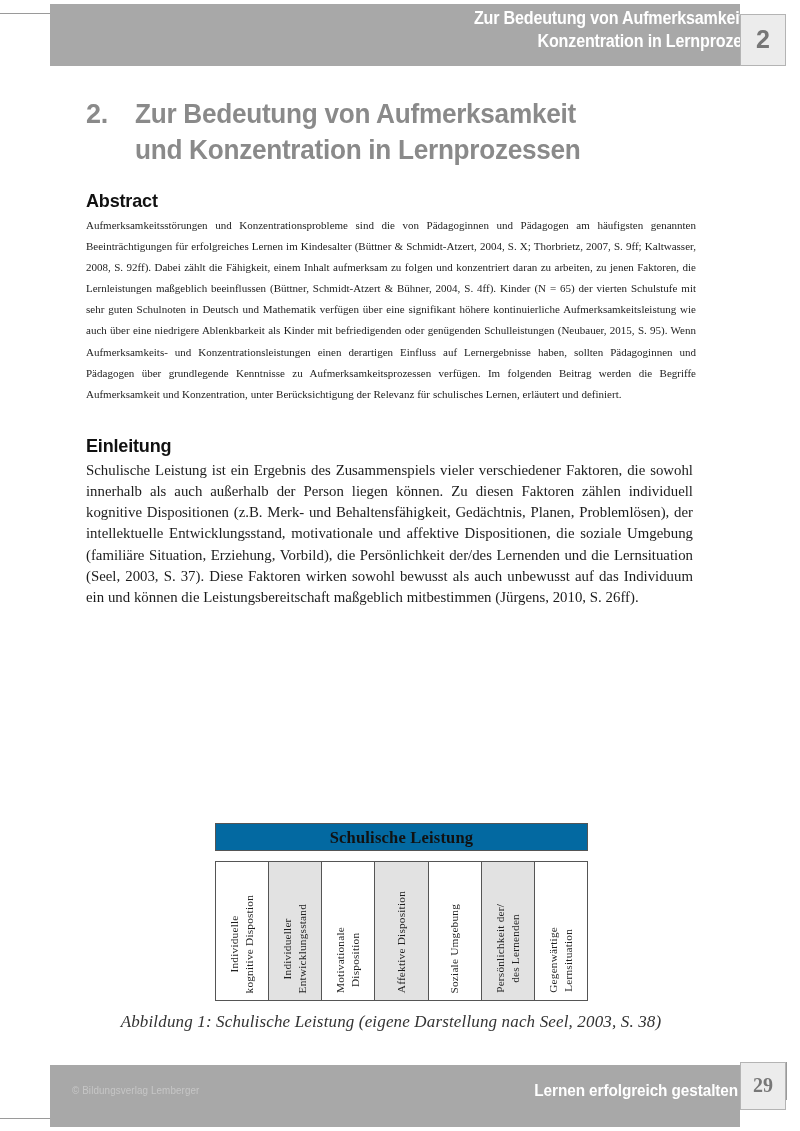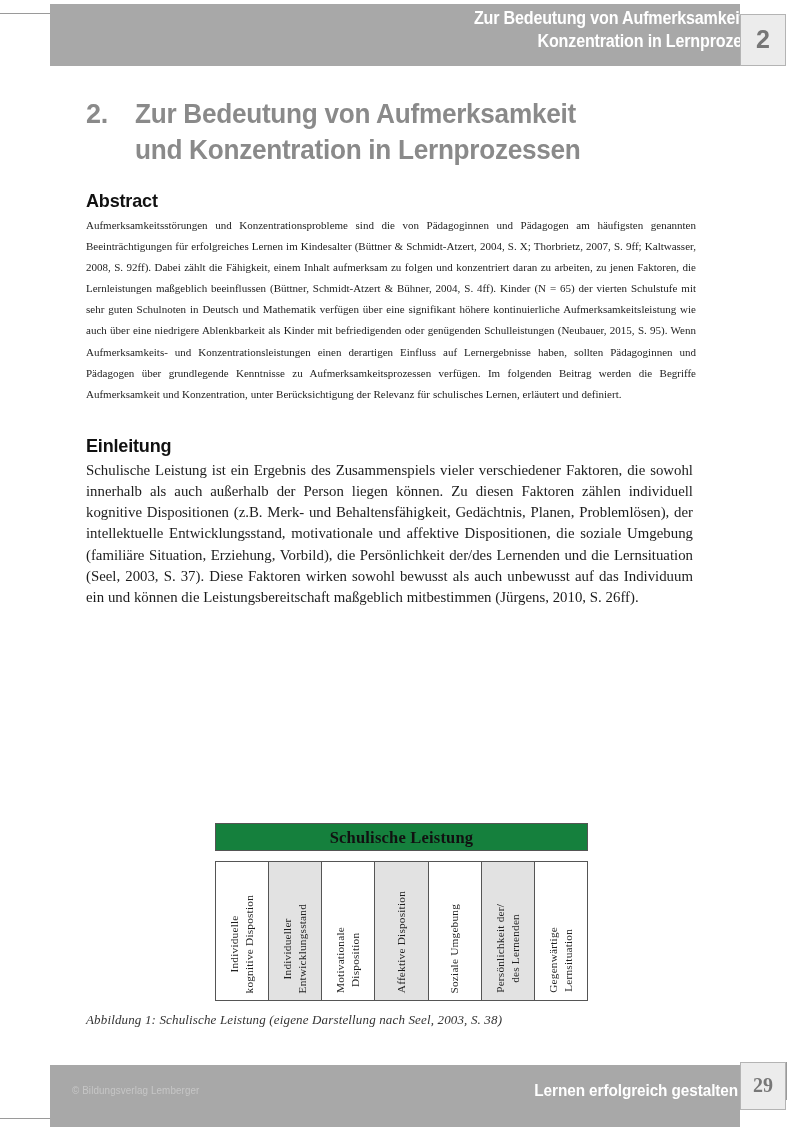--- a/index.html
+++ b/index.html
@@ -161,21 +161,21 @@
   #fig-title-box {
     border: 1px solid #555555;
     height: 28px;
     line-height: 28px;
     text-align: center;
     font-family: "Liberation Serif", serif;
     font-weight: bold;
     font-size: 16.5px;
     color: #111111;
     letter-spacing: 0.2px;
-    background: #15803d;
+    background: #0369a1;
     box-sizing: border-box;
   }
   #fig-columns {
     margin-top: 10px;
     display: flex;
     border: 1px solid #555555;
     height: 140px;
     box-sizing: border-box;
     background: #ffffff;
   }
@@ -209,24 +209,24 @@
     text-align: center;
     white-space: pre-line;
     letter-spacing: 0.2px;
   }
 
   #fig-caption {
     position: absolute;
     left: 86px;
     top: 1012px;
     width: 610px;
-    text-align: left;
+    text-align: center;
     font-family: "Liberation Serif", serif;
     font-style: italic;
-    font-size: 13px;
+    font-size: 17px;
     color: #333333;
     letter-spacing: 0.15px;
   }
 
   
   #footer-bar {
     position: absolute;
     left: 50px;
     top: 1065px;
     width: 690px;

